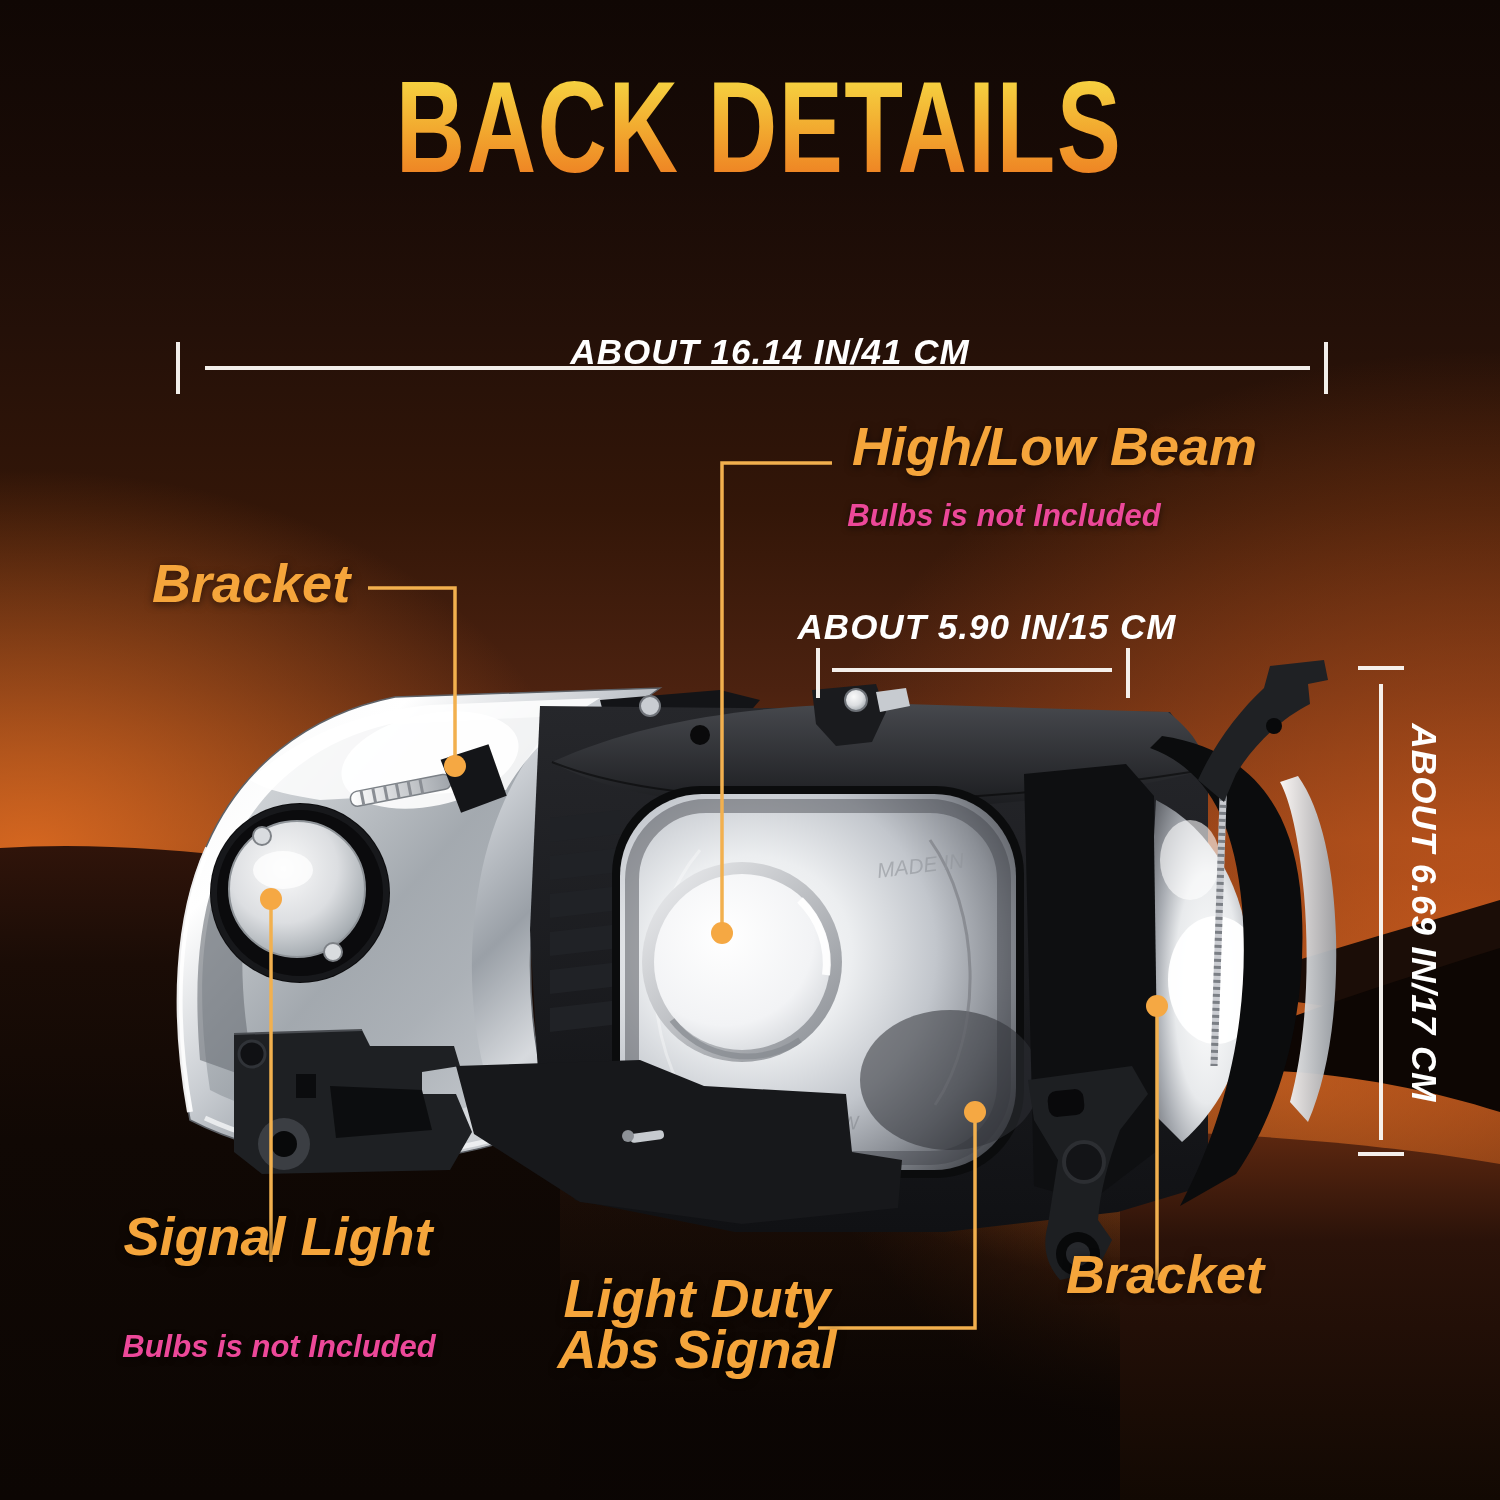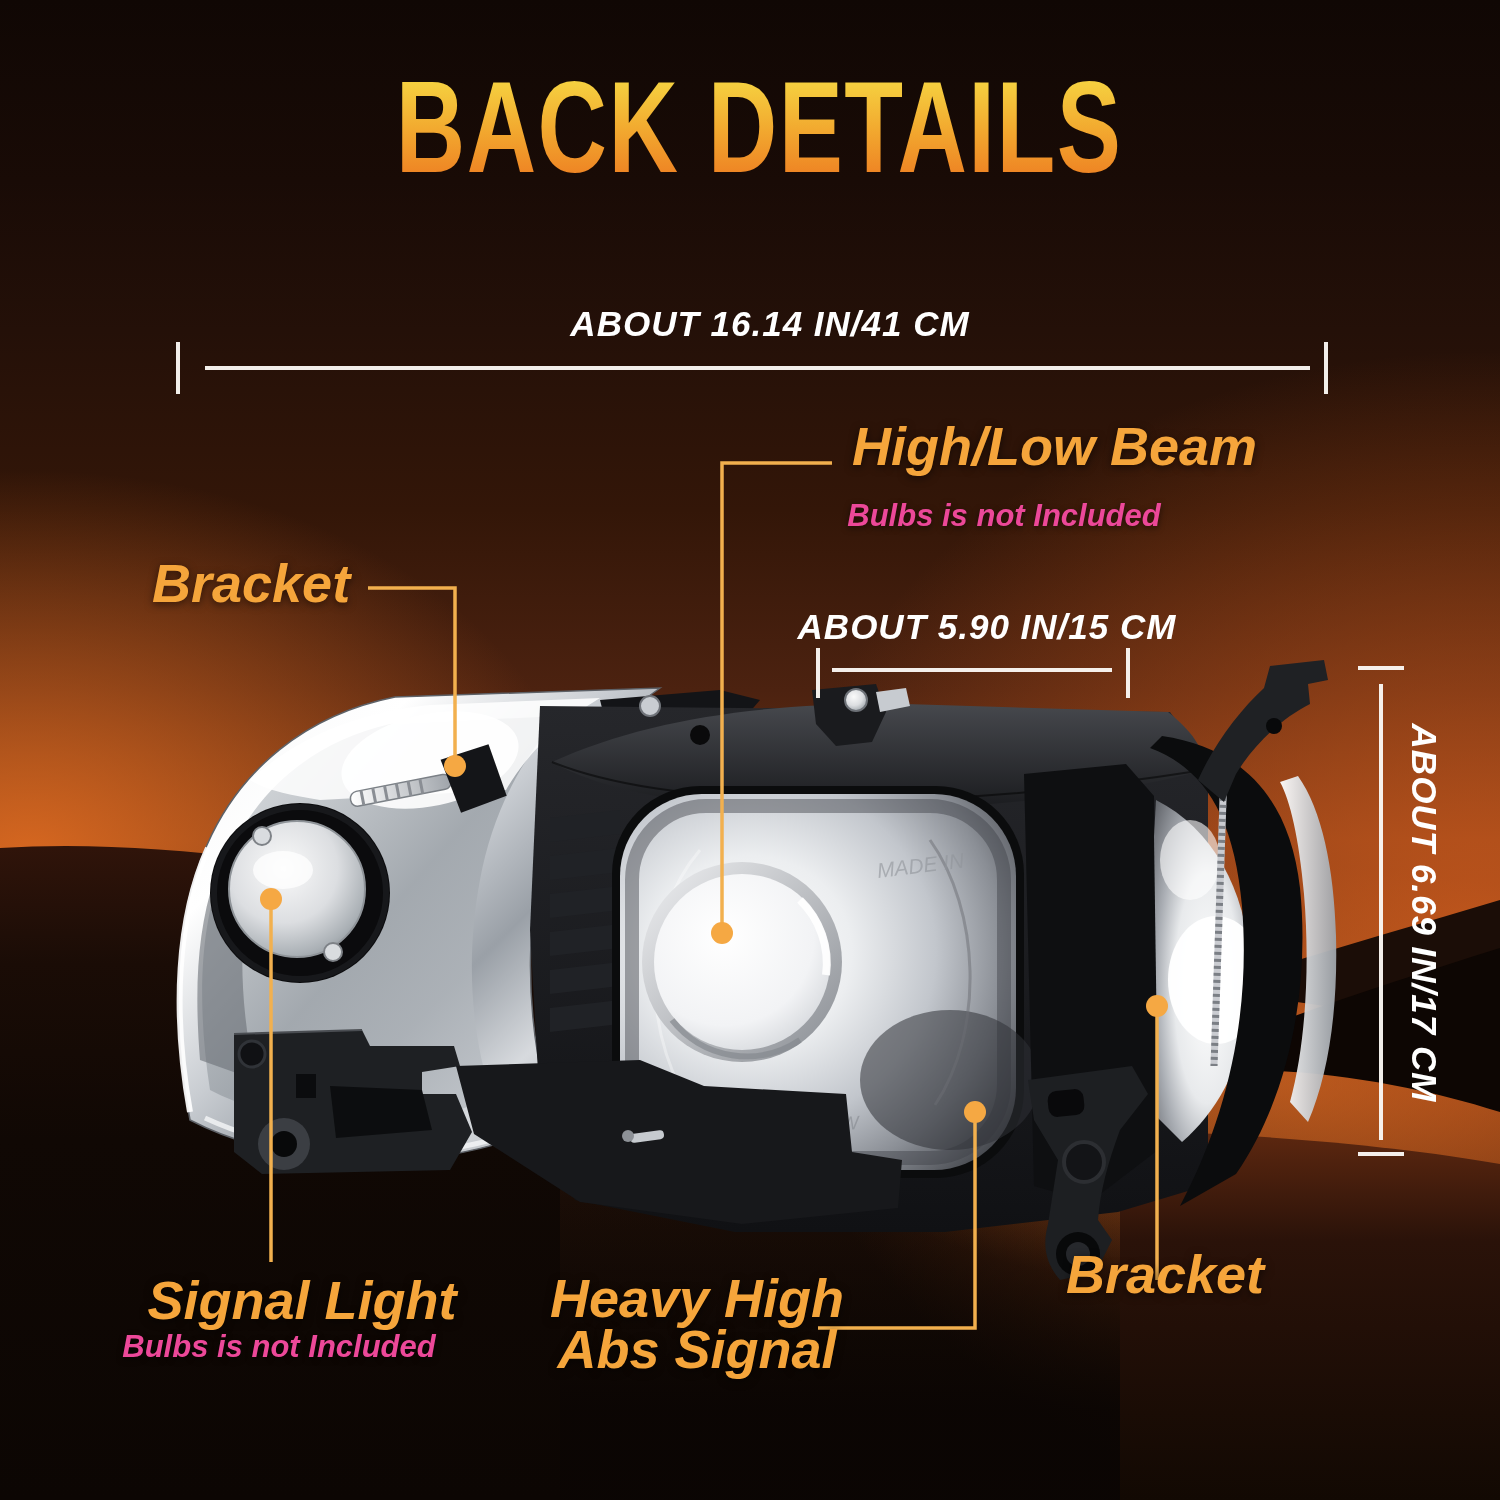--- a/index.html
+++ b/index.html
@@ -268,31 +268,31 @@
       </g>
       <g>
         <line x1="1157" y1="1012" x2="1157" y2="1280"></line>
         <circle cx="1157" cy="1006" r="11" fill="#f5a843" stroke="none"></circle>
       </g>
     </g>
   </svg>
 
   <div id="title"><span class="stretch">BACK DETAILS</span></div>
 
-  <div class="lbl dim" style="left:770px;top:324px;font-style:italic;">ABOUT 16.14 IN/41 CM</div>
+  <div class="lbl dim" style="left:770px;top:352px;font-style:italic;">ABOUT 16.14 IN/41 CM</div>
   <div class="lbl dim" style="left:987px;top:627px;">ABOUT 5.90 IN/15 CM</div>
   <div class="lbl dim vert" style="left:1424px;top:913px;">ABOUT 6.69 IN/17 CM</div>
 
   <div class="lbl callout midleft" style="left:152px;top:583px;">Bracket</div>
 
   <div class="lbl callout midleft" style="left:852px;top:446px;">High/Low Beam</div>
   <div class="lbl note center" style="left:1004px;top:516px;">Bulbs is not Included</div>
 
-  <div class="lbl callout center" style="left:278px;top:1300px;margin-left:24px;">Signal Light</div>
+  <div class="lbl callout center" style="left:278px;top:1236px;">Signal Light</div>
   <div class="lbl note center" style="left:279px;top:1347px;">Bulbs is not Included</div>
 
   <div class="lbl callout center" id="housing-label" style="left:697px;top:1324px;">
-    <div>Heavy High</div>
+    <div>Light Duty</div>
     <div>Abs Signal</div>
   </div>
 
   <div class="lbl callout center" style="left:1165px;top:1274px;">Bracket</div>
 </div>
 
 </body></html>

